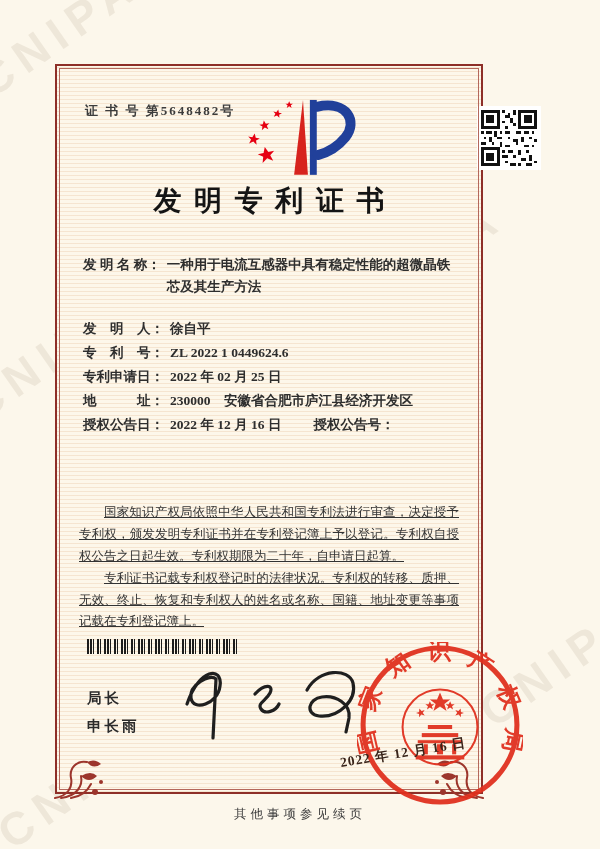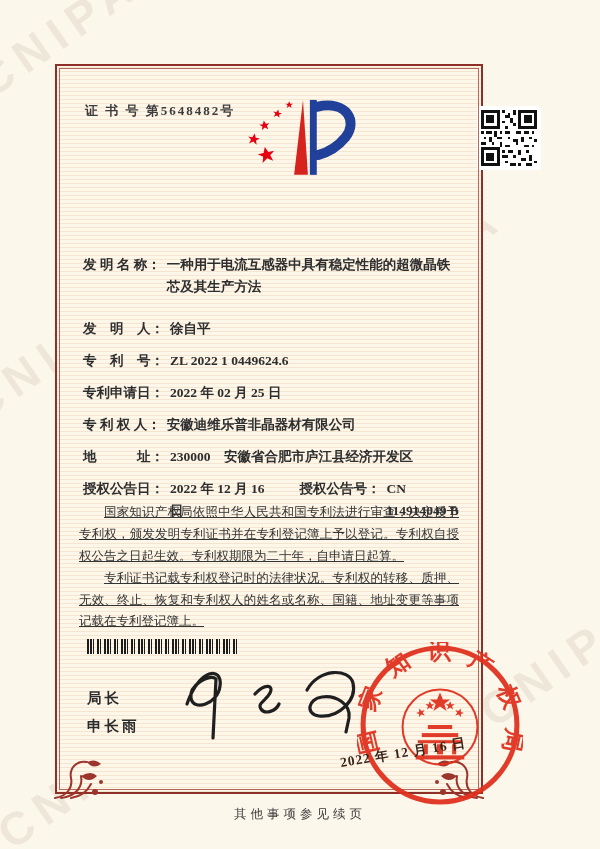--- a/index.html
+++ b/index.html
@@ -47,21 +47,21 @@
     background:#fff; padding:4px;
   }
   .qr svg { width:100%; height:100%; display:block; }
   .title {
     position:absolute; left:0; right:0; top:116px;
     text-align:center; font-size:28px; font-weight:700; color:#141414;
     letter-spacing:0.45em; padding-left:0.45em;
   }
   
   .fields { position:absolute; left:26px; right:22px; top:188px; }
-  .field-row { display:flex; margin-bottom:10px; line-height:22px;
+  .field-row { display:flex; margin-bottom:2px; line-height:22px;
     font-size:13.5px; font-weight:700; color:#2e2e2e; }
   .field-row.first { margin-bottom:20px;justify-content:center; }
   .field-label { flex:0 0 auto; white-space:pre; }
   .field-value { margin-left:6px; }
   .pair2 { margin-left:32px; display:flex; }
   
   .body-text { position:absolute; left:22px; right:22px; top:436px;
     font-size:12.5px; line-height:1.75; color:#333; text-align:justify; }
   .body-text p { text-indent:2em;text-decoration:underline; }
   
@@ -150,52 +150,48 @@
         <g transform="translate(0,14)">
             <path d="M0,0h7v7h-7z" fill="#111"></path>
             <path d="M1,1h5v5h-5z" fill="#fff"></path>
             <path d="M2,2h3v3h-3z" fill="#111"></path>
           </g>
         <path fill="#111" d="M8,0h1v1h-1z M10,1h1v1h-1z M12,0h1v2h-1z M9,2h2v1h-2z M11,3h1v2h-1z M8,4h1v1h-1z M12,5h1v1h-1z M9,6h1v1h-1z M0,8h1v1h-1z M2,8h2v1h-2z M5,8h1v2h-1z M7,8h1v1h-1z M9,8h2v1h-2z M13,8h2v1h-2z M16,8h2v1h-2z M19,8h1v1h-1z M1,10h1v1h-1z M3,10h1v2h-1z M6,10h2v1h-2z M10,10h1v1h-1z M12,11h2v1h-2z M15,10h1v2h-1z M18,10h1v1h-1z M20,11h1v1h-1z M0,12h2v1h-2z M4,12h1v1h-1z M7,12h1v2h-1z M9,13h2v1h-2z M13,12h1v1h-1z M16,13h2v1h-2z M19,13h1v1h-1z M8,15h1v1h-1z M10,15h2v1h-2z M14,15h1v2h-1z M17,15h1v1h-1z M8,17h2v1h-2z M12,17h1v1h-1z M15,18h2v1h-2z M18,17h1v2h-1z M9,19h1v1h-1z M11,20h2v1h-2z M14,20h1v1h-1z M17,20h2v1h-2z M20,19h1v1h-1z"></path>
       </g>
     </svg>
   </div>
 
+  <div class="title">发明专利证书</div>
 
   <div class="fields">
     <div class="field-row first">
       <span class="field-label">发 明 名 称：</span>
       <span class="field-value">一种用于电流互感器中具有稳定性能的超微晶铁芯及其生产方法</span>
     </div>
     <div class="field-row">
       <span class="field-label">发　明　人：</span>
       <span class="field-value">徐自平</span>
     </div>
     <div class="field-row">
       <span class="field-label">专　利　号：</span>
       <span class="field-value">ZL 2022 1 0449624.6</span>
     </div>
     <div class="field-row">
       <span class="field-label">专利申请日：</span>
       <span class="field-value">2022 年 02 月 25 日</span>
     </div>
     <div class="field-row">
-      <span class="field-label">专 利 权 人：</span>
-      <span class="field-value">安徽迪维乐普非晶器材有限公司</span>
-    </div>
-    <div class="field-row">
       <span class="field-label">地　　　址：</span>
       <span class="field-value">230000　安徽省合肥市庐江县经济开发区</span>
     </div>
     <div class="field-row">
       <span class="field-label">授权公告日：</span>
       <span class="field-value">2022 年 12 月 16 日</span>
       <span class="pair2">
         <span class="field-label">授权公告号：</span>
-        <span class="field-value">CN 114914049 B</span>
       </span>
     </div>
   </div>
 
   <div class="body-text">
     <p>国家知识产权局依照中华人民共和国专利法进行审查，决定授予专利权，颁发发明专利证书并在专利登记簿上予以登记。专利权自授权公告之日起生效。专利权期限为二十年，自申请日起算。</p>
     <p>专利证书记载专利权登记时的法律状况。专利权的转移、质押、无效、终止、恢复和专利权人的姓名或名称、国籍、地址变更等事项记载在专利登记簿上。</p>
   </div>
 
   <div class="barcode"></div>

